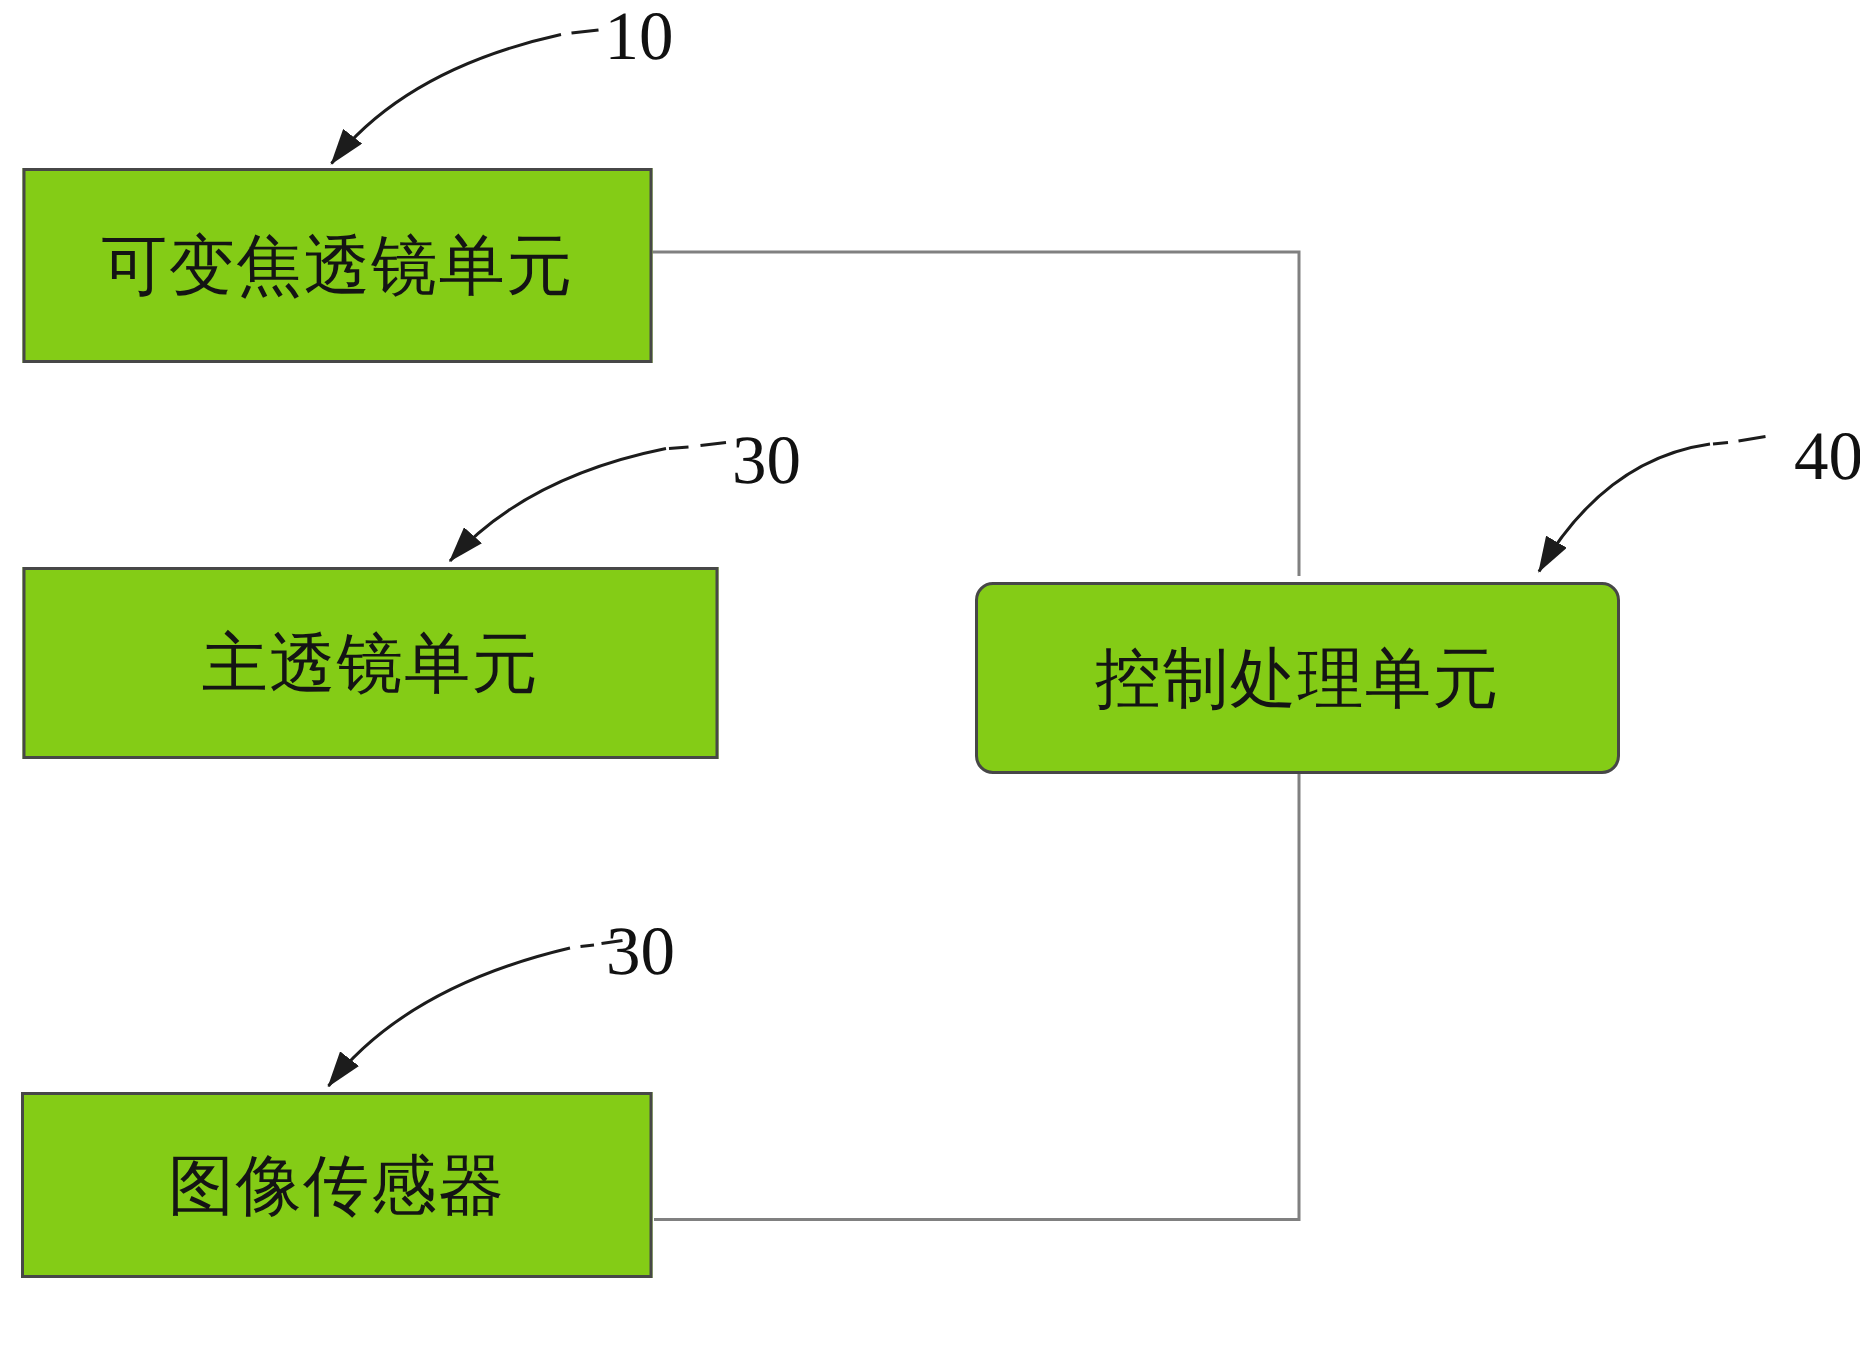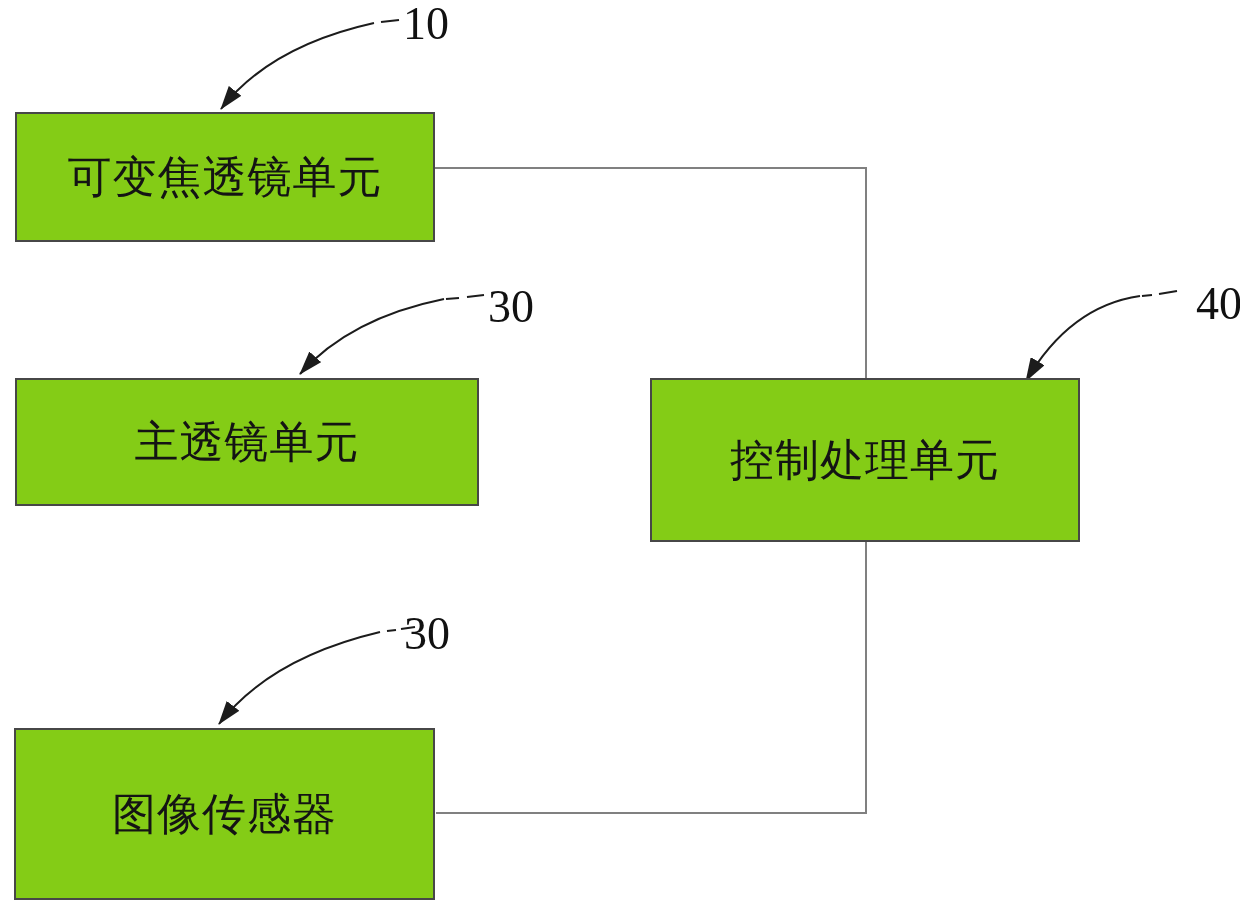--- a/index.html
+++ b/index.html
@@ -42,22 +42,22 @@
   .ref-num {
     position: absolute;
     font-size: 46px;
     line-height: 1.0;
     color: #111111;
     font-family: "Liberation Serif", "DejaVu Serif", serif;
     white-space: nowrap;
   }
   #box-10 { left: 15px;  top: 112px; width: 420px; height: 130px; }
   #box-20 { left: 15px;  top: 378px; width: 464px; height: 128px; }
-  #box-30 { left: 14px;  top: 728px; width: 421px; height: 172px; }
-  #box-40 { left: 650px; top: 378px; width: 430px; height: 164px; }
+  #box-30 { left: 14px;  top: 728px; width: 421px; height: 124px; }
+  #box-40 { left: 650px; top: 388px; width: 430px; height: 128px; border-radius: 12px; }
   #ref-10 { left: 403px;  top: 1px;   }
   #ref-20 { left: 488px;  top: 284px; }
   #ref-30 { left: 404px;  top: 611px; }
   #ref-40 { left: 1196px; top: 281px; }
 </style>
 </head>
 <body>
 
 <div class="canvas">
 

